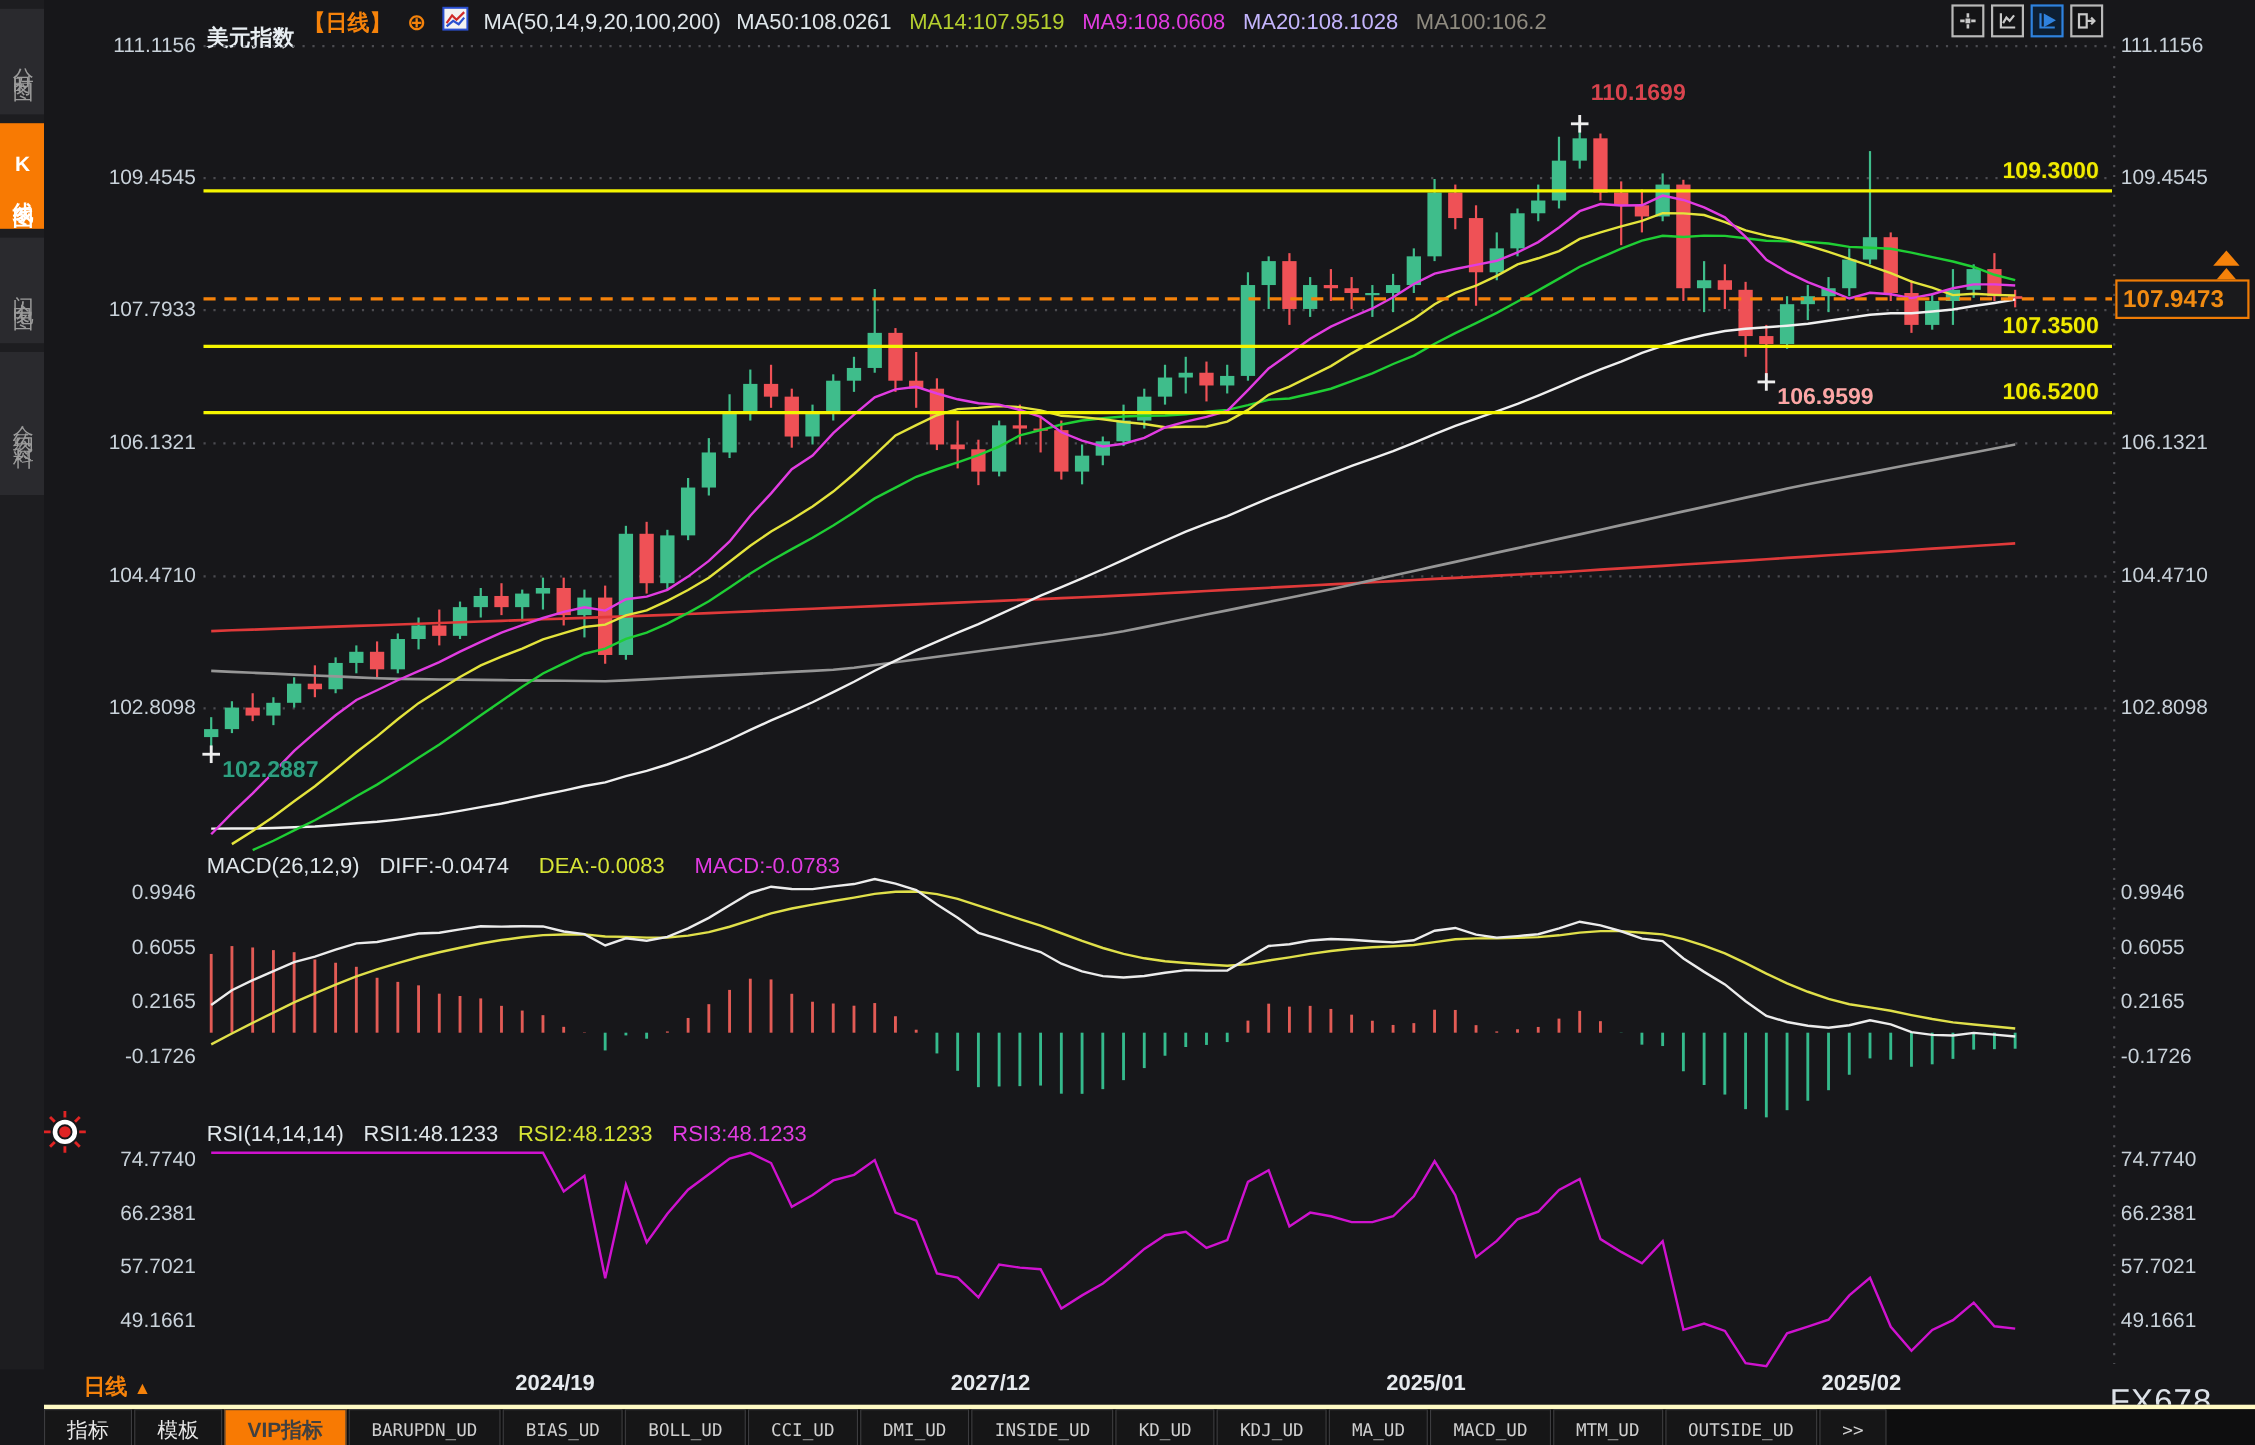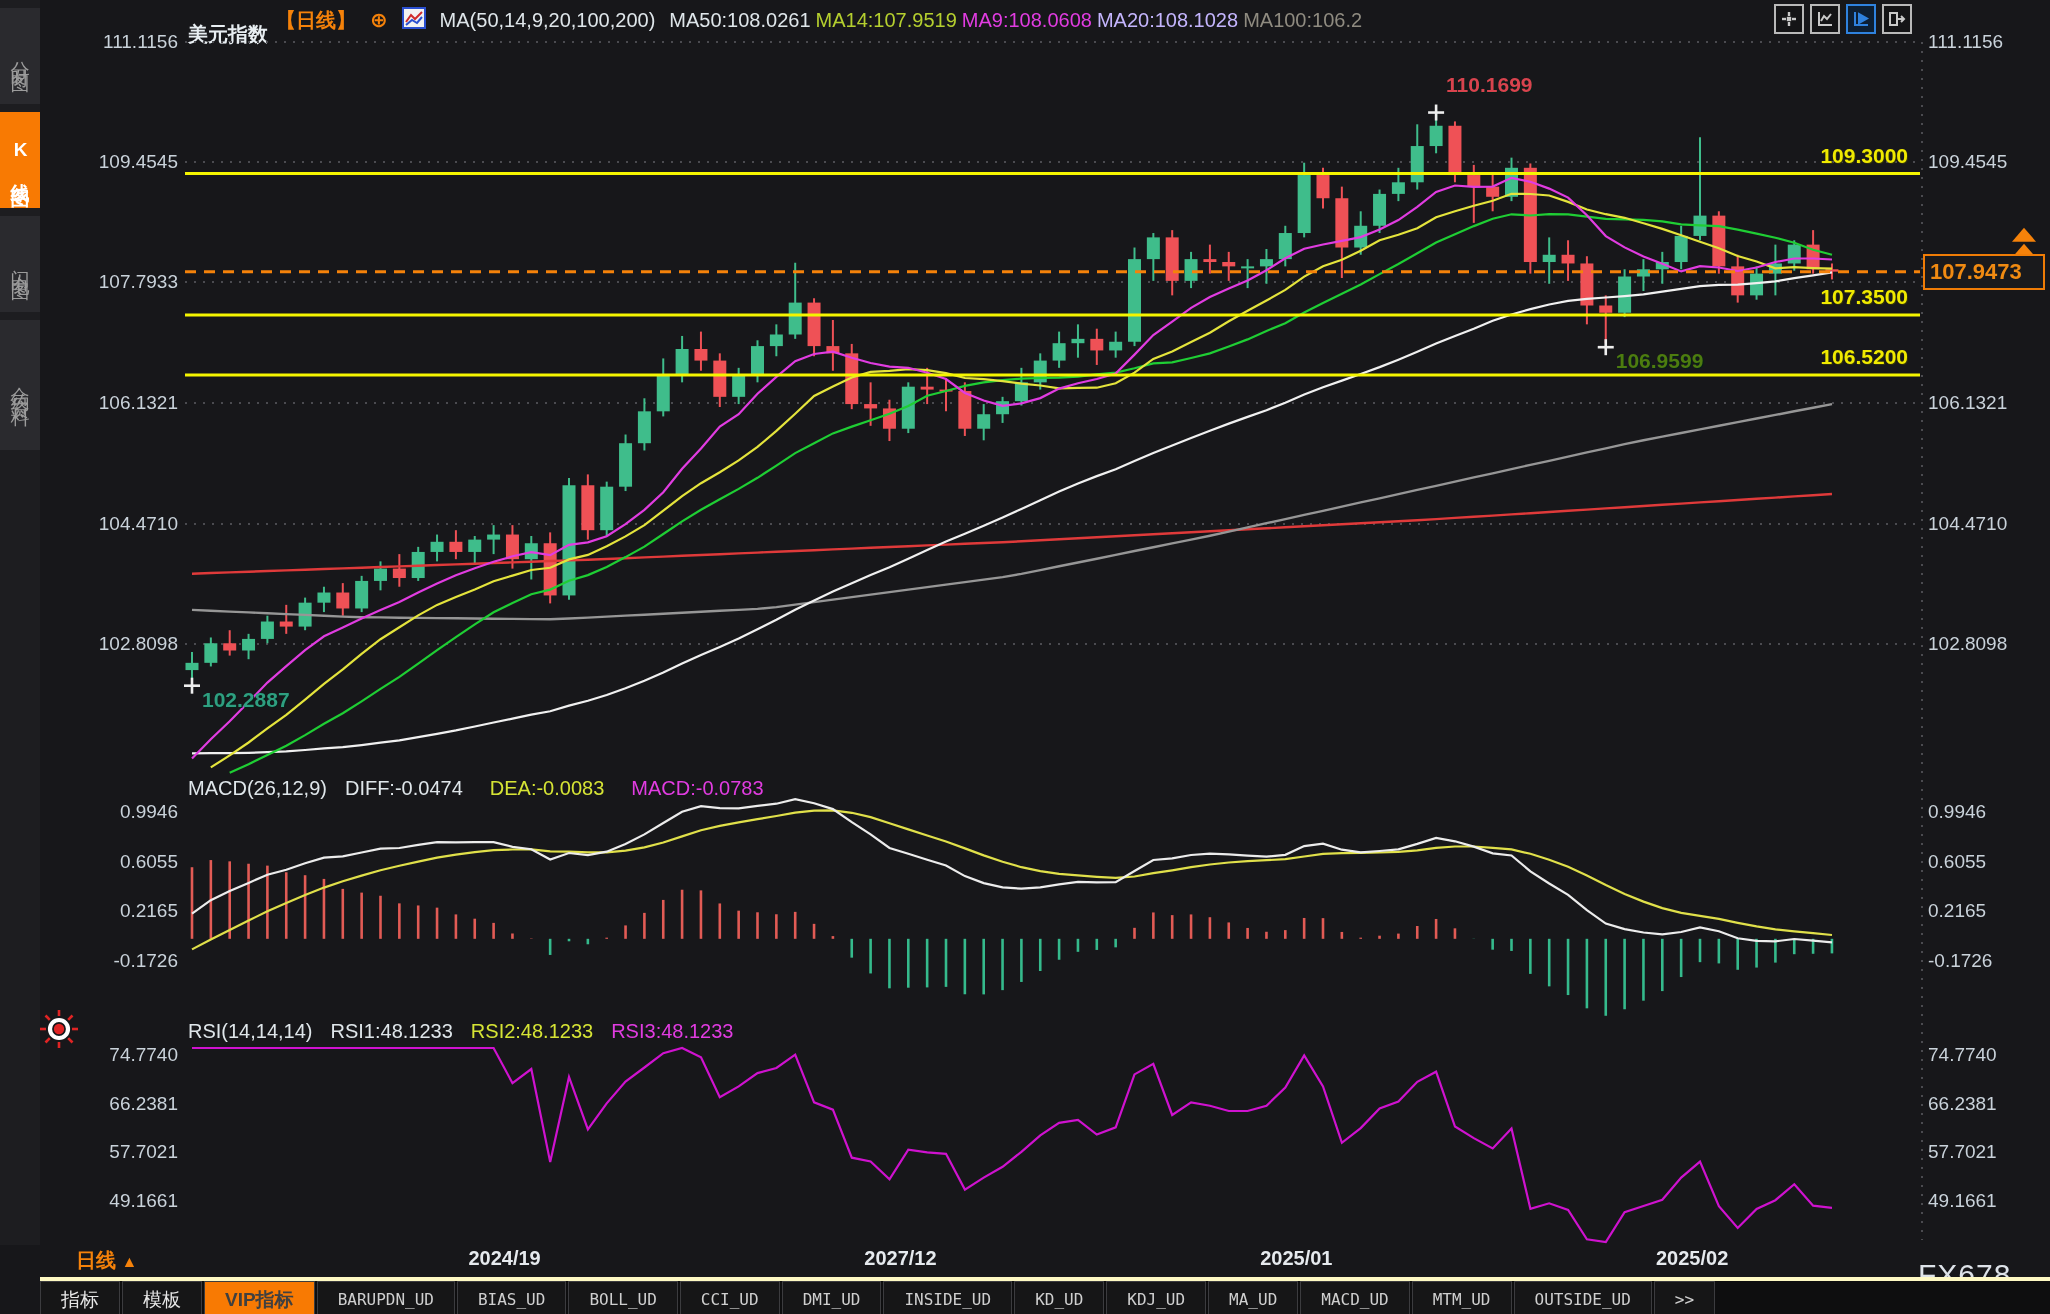--- a/index.html
+++ b/index.html
@@ -54,21 +54,21 @@
     <span class="hdr-period" style="margin-left:-6px;">【日线】</span>
     <span class="hdr-oplus">⊕</span>
     <span class="hdr-chip">
       <svg width="24" height="22" viewBox="0 0 24 22">
         <rect x="1" y="1" width="22" height="20" fill="#f2f2f2" stroke="#2a4fd0" stroke-width="2"></rect>
         <polyline points="4,15 9,8 13,12 20,5" fill="none" stroke="#d02a2a" stroke-width="2"></polyline>
         <polyline points="4,18 10,13 15,16 20,10" fill="none" stroke="#2a4fd0" stroke-width="2"></polyline>
       </svg>
     </span>
     <span>MA(50,14,9,20,100,200)</span>
-    <span id="ma-values" style="display:flex;gap:5px;">
+    <span id="ma-values" style="display:flex;gap:16px;">
         <span style="color: rgb(223, 230, 234);">MA50:108.0261</span>
         <span style="color: rgb(181, 207, 47);">MA14:107.9519</span>
         <span style="color: rgb(225, 60, 225);">MA9:108.0608</span>
         <span style="color: #c4b5fd;">MA20:108.1028</span>
         <span style="color: rgb(143, 139, 128);">MA100:106.2</span>
       </span>
     <span class="hdr-tools" id="hdr-tools">
         <div class="tool-btn">
           <svg width="18" height="18" viewBox="0 0 18 18">
             <g stroke="#c9c9c9" stroke-width="2.4">
@@ -439,21 +439,21 @@
       <div style="position: absolute; left: 38px; top: 1092.7px; width: 140px; text-align: right; font: 19px &quot;Liberation Sans&quot;; color: rgb(201, 210, 218);">66.2381</div>
       <div style="position: absolute; left: 1928px; top: 1092.7px; font: 19px &quot;Liberation Sans&quot;; color: rgb(201, 210, 218);">66.2381</div>
       <div style="position: absolute; left: 38px; top: 1141.4px; width: 140px; text-align: right; font: 19px &quot;Liberation Sans&quot;; color: rgb(201, 210, 218);">57.7021</div>
       <div style="position: absolute; left: 1928px; top: 1141.4px; font: 19px &quot;Liberation Sans&quot;; color: rgb(201, 210, 218);">57.7021</div>
       <div style="position: absolute; left: 38px; top: 1190.09px; width: 140px; text-align: right; font: 19px &quot;Liberation Sans&quot;; color: rgb(201, 210, 218);">49.1661</div>
       <div style="position: absolute; left: 1928px; top: 1190.09px; font: 19px &quot;Liberation Sans&quot;; color: rgb(201, 210, 218);">49.1661</div>
       <div style="position: absolute; left: 1648px; top: 143.595px; width: 260px; text-align: right; font-size: 21px; font-weight: bold; color: rgb(240, 234, 0); text-shadow: rgb(48, 48, 10) 1px 1px 0px;">109.3000</div>
       <div style="position: absolute; left: 1648px; top: 284.931px; width: 260px; text-align: right; font-size: 21px; font-weight: bold; color: rgb(240, 234, 0); text-shadow: rgb(48, 48, 10) 1px 1px 0px;">107.3500</div>
       <div style="position: absolute; left: 1648px; top: 345.089px; width: 260px; text-align: right; font-size: 21px; font-weight: bold; color: rgb(240, 234, 0); text-shadow: rgb(48, 48, 10) 1px 1px 0px;">106.5200</div>
       <div style="position: absolute; left: 1446.1px; top: 72.5371px; font-size: 21px; font-weight: bold; color: rgb(216, 67, 78); text-shadow: rgb(6, 32, 24) 1px 1px 0px;">110.1699</div>
-      <div style="position: absolute; left: 1615.75px; top: 349.198px; font-size: 21px; font-weight: bold; color: #4d7c0f; text-shadow: rgb(6, 32, 24) 1px 1px 0px;">106.9599</div>
+      <div style="position: absolute; left: 1615.75px; top: 349.198px; font-size: 21px; font-weight: bold; color: #fca5a5; text-shadow: rgb(6, 32, 24) 1px 1px 0px;">106.9599</div>
       <div style="position: absolute; left: 202px; top: 687.679px; font-size: 21px; font-weight: bold; color: rgb(46, 159, 128); text-shadow: rgb(6, 32, 24) 1px 1px 0px;">102.2887</div>
       <div style="position: absolute; left: 468.45px; top: 1247px; font-size: 20px; font-weight: bold; color: rgb(230, 234, 238);">2024/19</div>
       <div style="position: absolute; left: 864.3px; top: 1247px; font-size: 20px; font-weight: bold; color: rgb(230, 234, 238);">2027/12</div>
       <div style="position: absolute; left: 1260.15px; top: 1247px; font-size: 20px; font-weight: bold; color: rgb(230, 234, 238);">2025/01</div>
       <div style="position: absolute; left: 1656px; top: 1247px; font-size: 20px; font-weight: bold; color: rgb(230, 234, 238);">2025/02</div>
     </div>
 
   <div class="panel-hdr" style="left:188px;top:777px;">
     <span style="color:#dfe6ea;">MACD(26,12,9)</span>
     <span id="macd-values" style="display:flex;gap:27px;">

